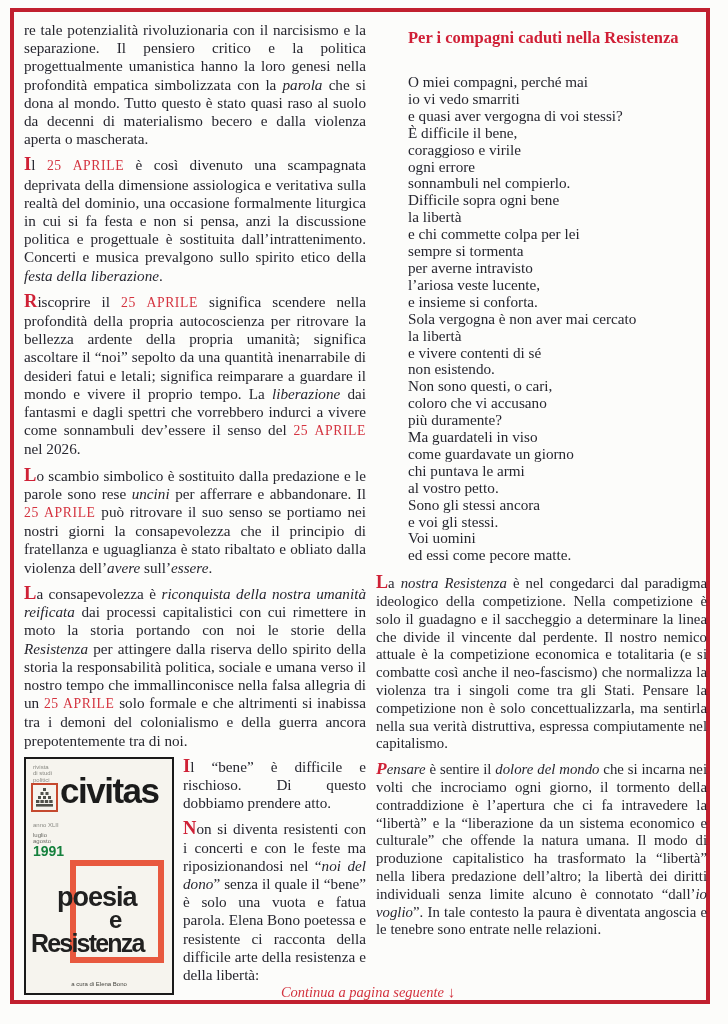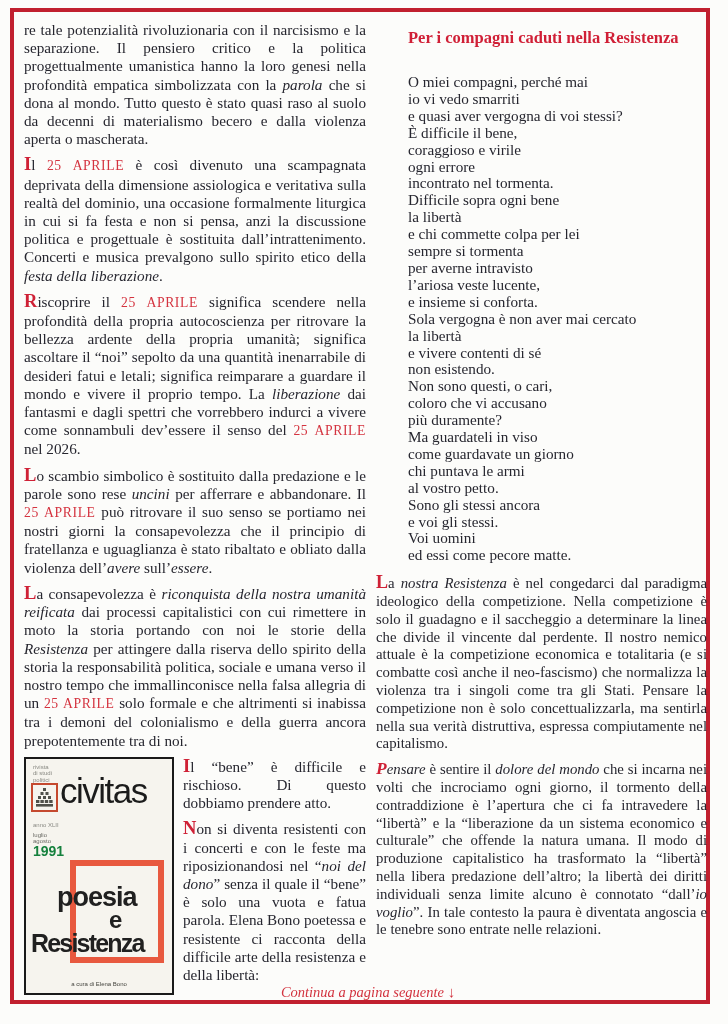--- a/index.html
+++ b/index.html
@@ -41,21 +41,21 @@
   }
   .beside{flex:1;min-width:0;}
   .cv-mast{position:absolute;top:5px;left:7px;font-size:6px;line-height:6.5px;color:#8a8a84;}
   .cv-logo{
     position:absolute;top:24px;left:5px;width:27px;height:29px;box-sizing:border-box;
     border:2px solid #c5492f;display:flex;align-items:center;justify-content:center;
     background:#f6f4ee;
   }
   .cv-title{
     position:absolute;top:12px;left:34px;
-    font-weight:normal;font-size:35px;letter-spacing:-1.5px;color:#1b1b1b;
+    font-weight:bold;font-size:35px;letter-spacing:-1.5px;color:#1b1b1b;
   }
   .cv-anno{position:absolute;top:63px;left:7px;font-size:6px;color:#8a8a84;}
   .cv-months{position:absolute;top:73px;left:7px;font-size:6px;line-height:6.5px;color:#6a6a64;}
   .cv-year{position:absolute;top:84px;left:7px;font-size:14px;font-weight:bold;color:#15803d;}
   .cv-square{
     position:absolute;top:101px;left:44px;width:94px;height:103px;
     border:6px solid #e8593f;box-sizing:border-box;
   }
   .cv-big{position:absolute;top:126px;left:4px;width:142px;font-weight:bold;color:#202020;}
   .cv-big-1{font-size:27px;line-height:24px;margin-left:27px;letter-spacing:-1px;}
@@ -130,21 +130,21 @@
 
   <div class="col-right">
     <h2 class="poem-title">Per i compagni caduti nella Resistenza</h2>
     <div class="poem">
         <div class="poem-line">O miei compagni, perché mai</div>
         <div class="poem-line">io vi vedo smarriti</div>
         <div class="poem-line">e quasi aver vergogna di voi stessi?</div>
         <div class="poem-line">È difficile il bene,</div>
         <div class="poem-line">coraggioso e virile</div>
         <div class="poem-line">ogni errore</div>
-        <div class="poem-line">incontrato nel tormenta.</div>
+        <div class="poem-line">sonnambuli nel compierlo.</div>
         <div class="poem-line">Difficile sopra ogni bene</div>
         <div class="poem-line">la libertà</div>
         <div class="poem-line">e chi commette colpa per lei</div>
         <div class="poem-line">sempre si tormenta</div>
         <div class="poem-line">per averne intravisto</div>
         <div class="poem-line">l’ariosa veste lucente,</div>
         <div class="poem-line">e insieme si conforta.</div>
         <div class="poem-line">Sola vergogna è non aver mai cercato</div>
         <div class="poem-line">la libertà</div>
         <div class="poem-line">e vivere contenti di sé</div>

